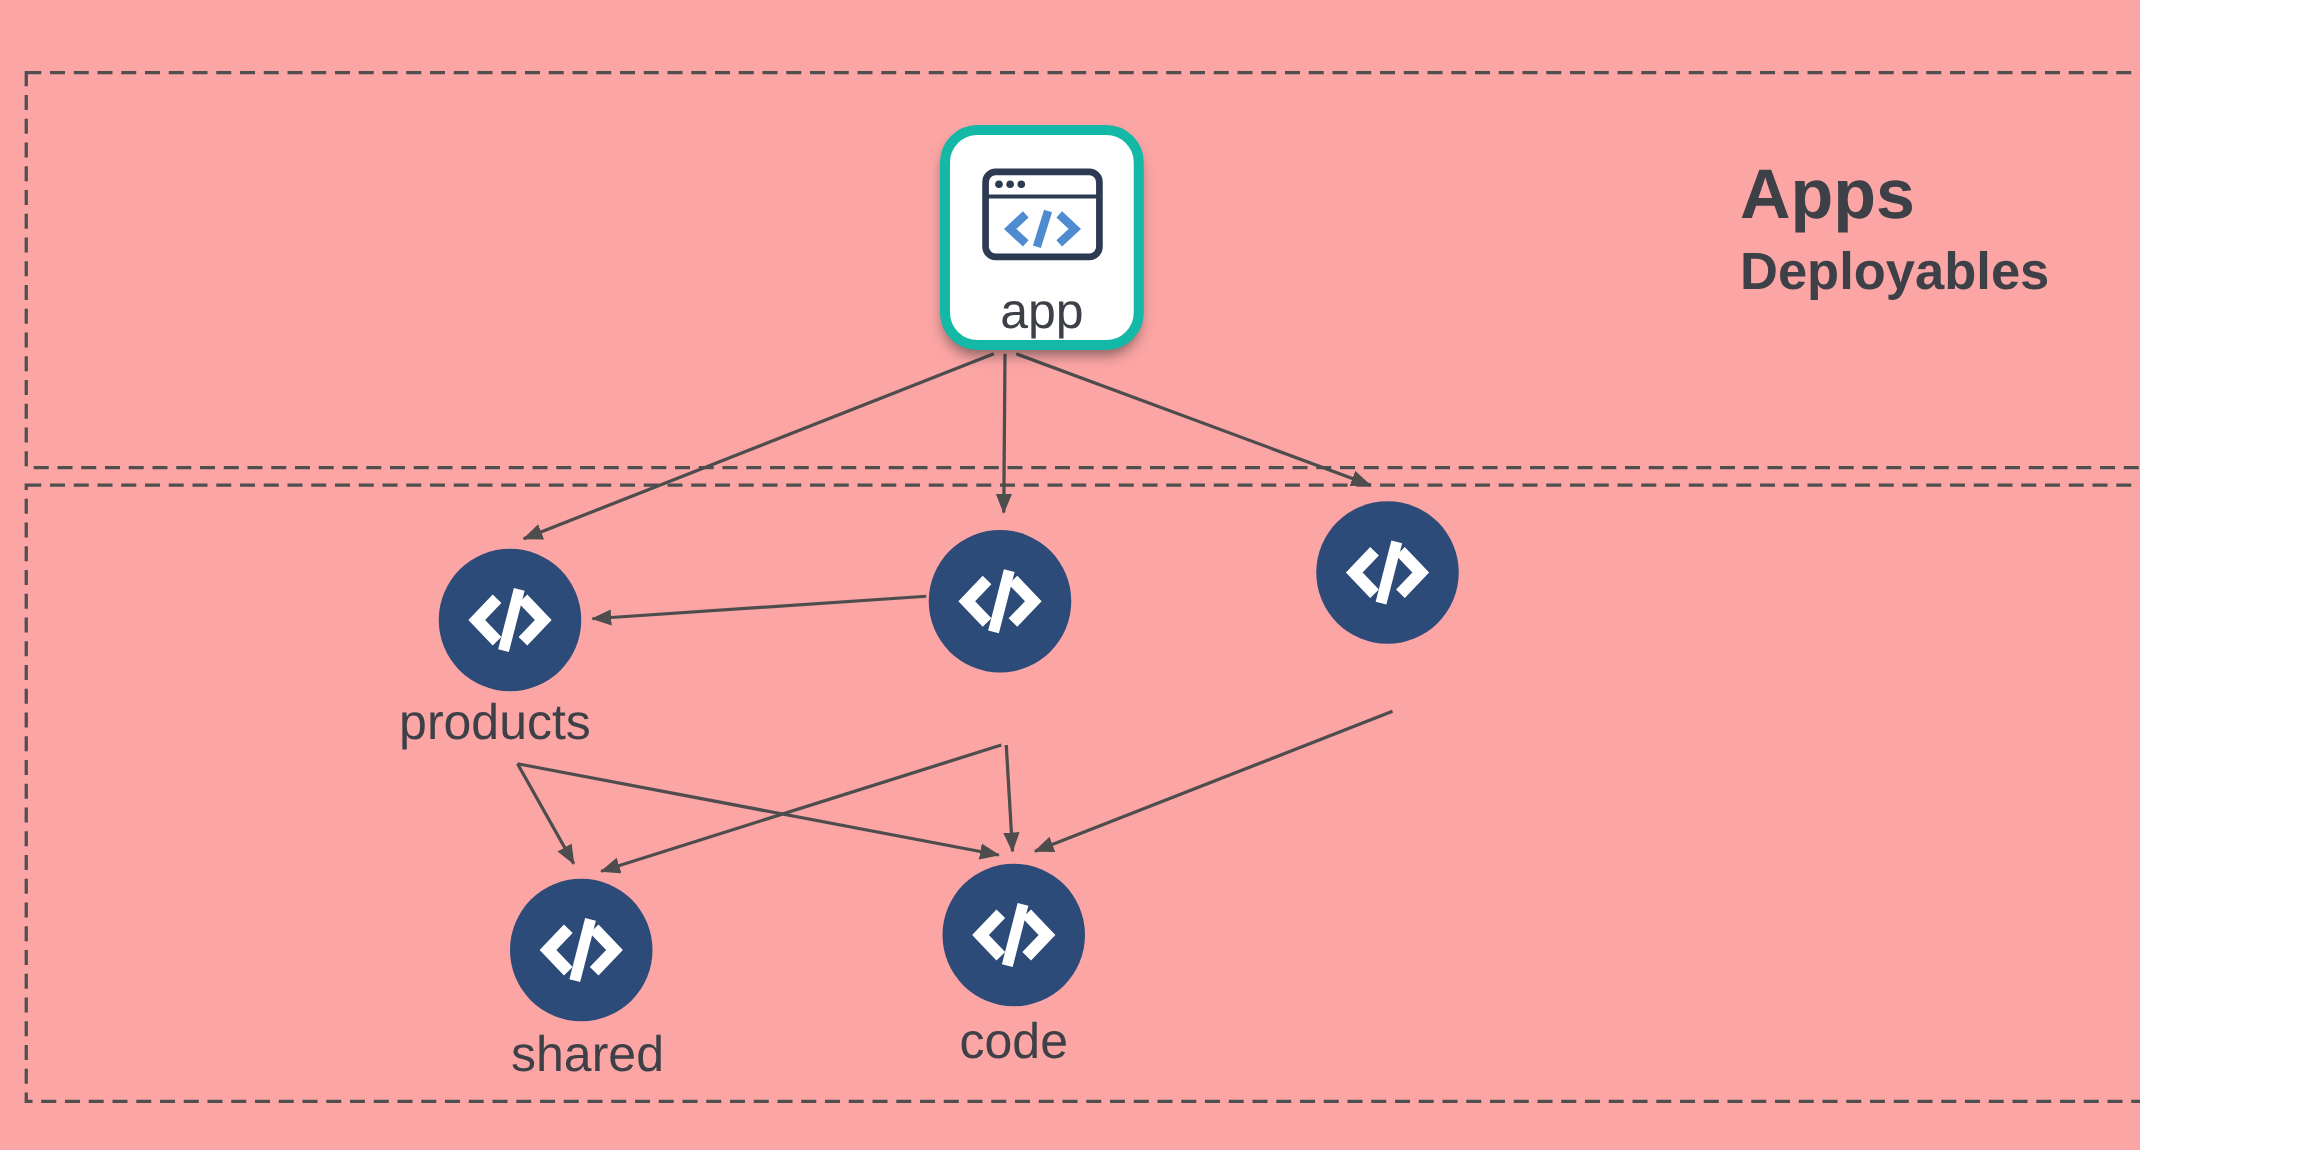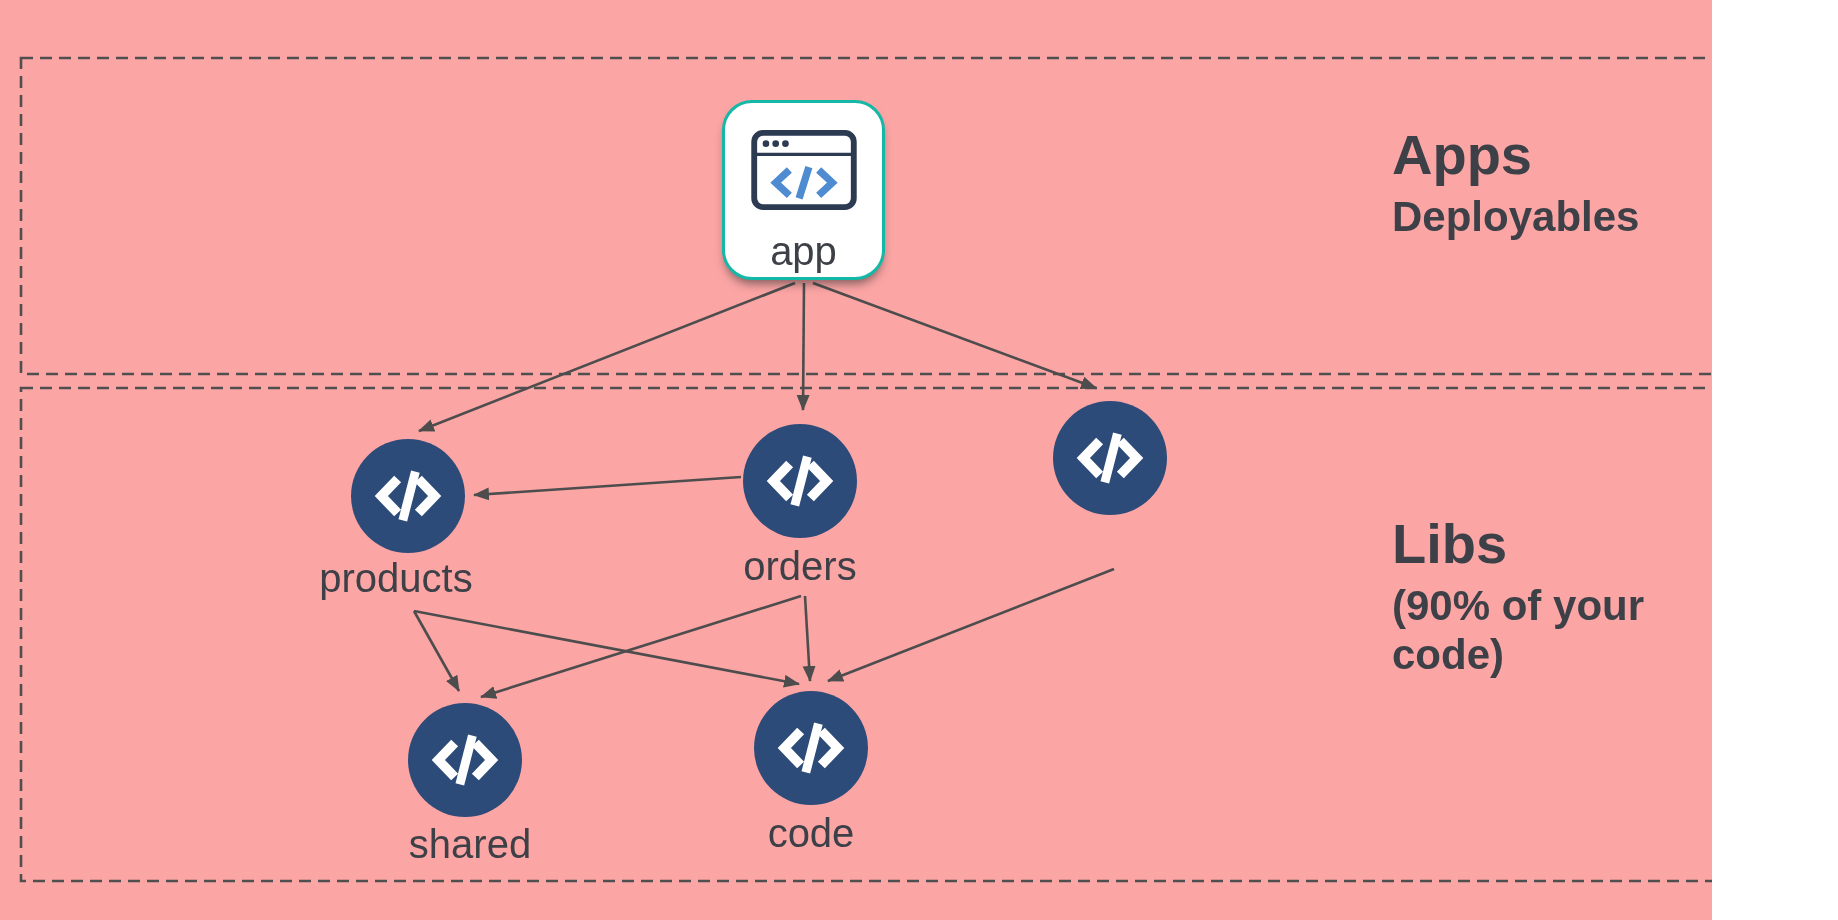--- a/index.html
+++ b/index.html
@@ -8,22 +8,22 @@
   .overlay{position:absolute;left:0;top:0;width:1838px;height:920px;}
 
   
   .section-label{position:absolute;left:1392px;}
   .section-label .title{font-size:56px;font-weight:700;line-height:1.15;color:#3d4147;}
   .section-label .subtitle{font-size:42px;font-weight:700;line-height:1.15;margin-top:6px;color:#3d4147;}
   .section-label.apps{top:123px;}
   .section-label.libs{top:512px;}
 
   
-  .app-node{position:absolute;left:722px;top:100px;width:163px;height:180px;
-    background:#ffffff;border:3px solid #14b8a6;border-radius:30px;
+  .app-node{position:absolute;left:752px;top:100px;width:163px;height:180px;
+    background:#ffffff;border:8px solid #14b8a6;border-radius:30px;
     box-shadow:0 7px 10px -3px rgba(40,40,40,.55);
     display:flex;flex-direction:column;align-items:center;box-sizing:border-box;padding-top:26px;}
   .app-node .app-label{font-size:40px;margin-top:18px;color:#3d4147;}
 
   
   .lib{position:absolute;width:114px;height:114px;border-radius:50%;
     background:#2d4b78;display:flex;align-items:center;justify-content:center;}
   .lib-products{left:351px;top:439px;}
   .lib-orders{left:743px;top:424px;}
   .lib-checkout{left:1053px;top:401px;}
@@ -62,24 +62,20 @@
       <line x1="801" y1="596" x2="481" y2="697" marker-end="url(#ah)"></line>
       <line x1="805" y1="596" x2="810" y2="681" marker-end="url(#ah)"></line>
       <line x1="1114" y1="569" x2="828" y2="681" marker-end="url(#ah)"></line>
     </g>
   </svg>
 
   <div class="section-label apps">
     <div class="title">Apps</div>
     <div class="subtitle">Deployables</div>
   </div>
-  <div class="section-label libs">
-    <div class="title">Libs</div>
-    <div class="subtitle">(90% of your code)</div>
-  </div>
 
   <div class="app-node">
     <svg width="110" height="82" viewBox="0 0 110 84">
       <rect x="4" y="4" width="102" height="76" rx="9" fill="#ffffff" stroke="#2c3a52" stroke-width="6"></rect>
       <circle cx="16" cy="15" r="3.4" fill="#2c3a52"></circle>
       <circle cx="26" cy="15" r="3.4" fill="#2c3a52"></circle>
       <circle cx="36" cy="15" r="3.4" fill="#2c3a52"></circle>
       <line x1="6" y1="26" x2="104" y2="26" stroke="#2c3a52" stroke-width="3.4"></line>
       <g stroke="#4e8bd0" stroke-width="7.5" fill="none">
         <polyline points="40,42 26,55 40,68"></polyline>
@@ -103,21 +99,20 @@
 
   <div class="lib lib-orders">
     <svg width="74" height="74" viewBox="0 0 100 100">
       <g stroke="#ffffff" stroke-width="13" fill="none">
         <polyline points="36,27 14,50 36,73"></polyline>
         <line x1="60" y1="17" x2="43" y2="83" stroke-width="12"></line>
         <polyline points="64,27 86,50 64,73"></polyline>
       </g>
     </svg>
   </div>
-  <div class="node-label label-orders">orders</div>
 
   <div class="lib lib-checkout">
     <svg width="74" height="74" viewBox="0 0 100 100">
       <g stroke="#ffffff" stroke-width="13" fill="none">
         <polyline points="36,27 14,50 36,73"></polyline>
         <line x1="60" y1="17" x2="43" y2="83" stroke-width="12"></line>
         <polyline points="64,27 86,50 64,73"></polyline>
       </g>
     </svg>
   </div>

